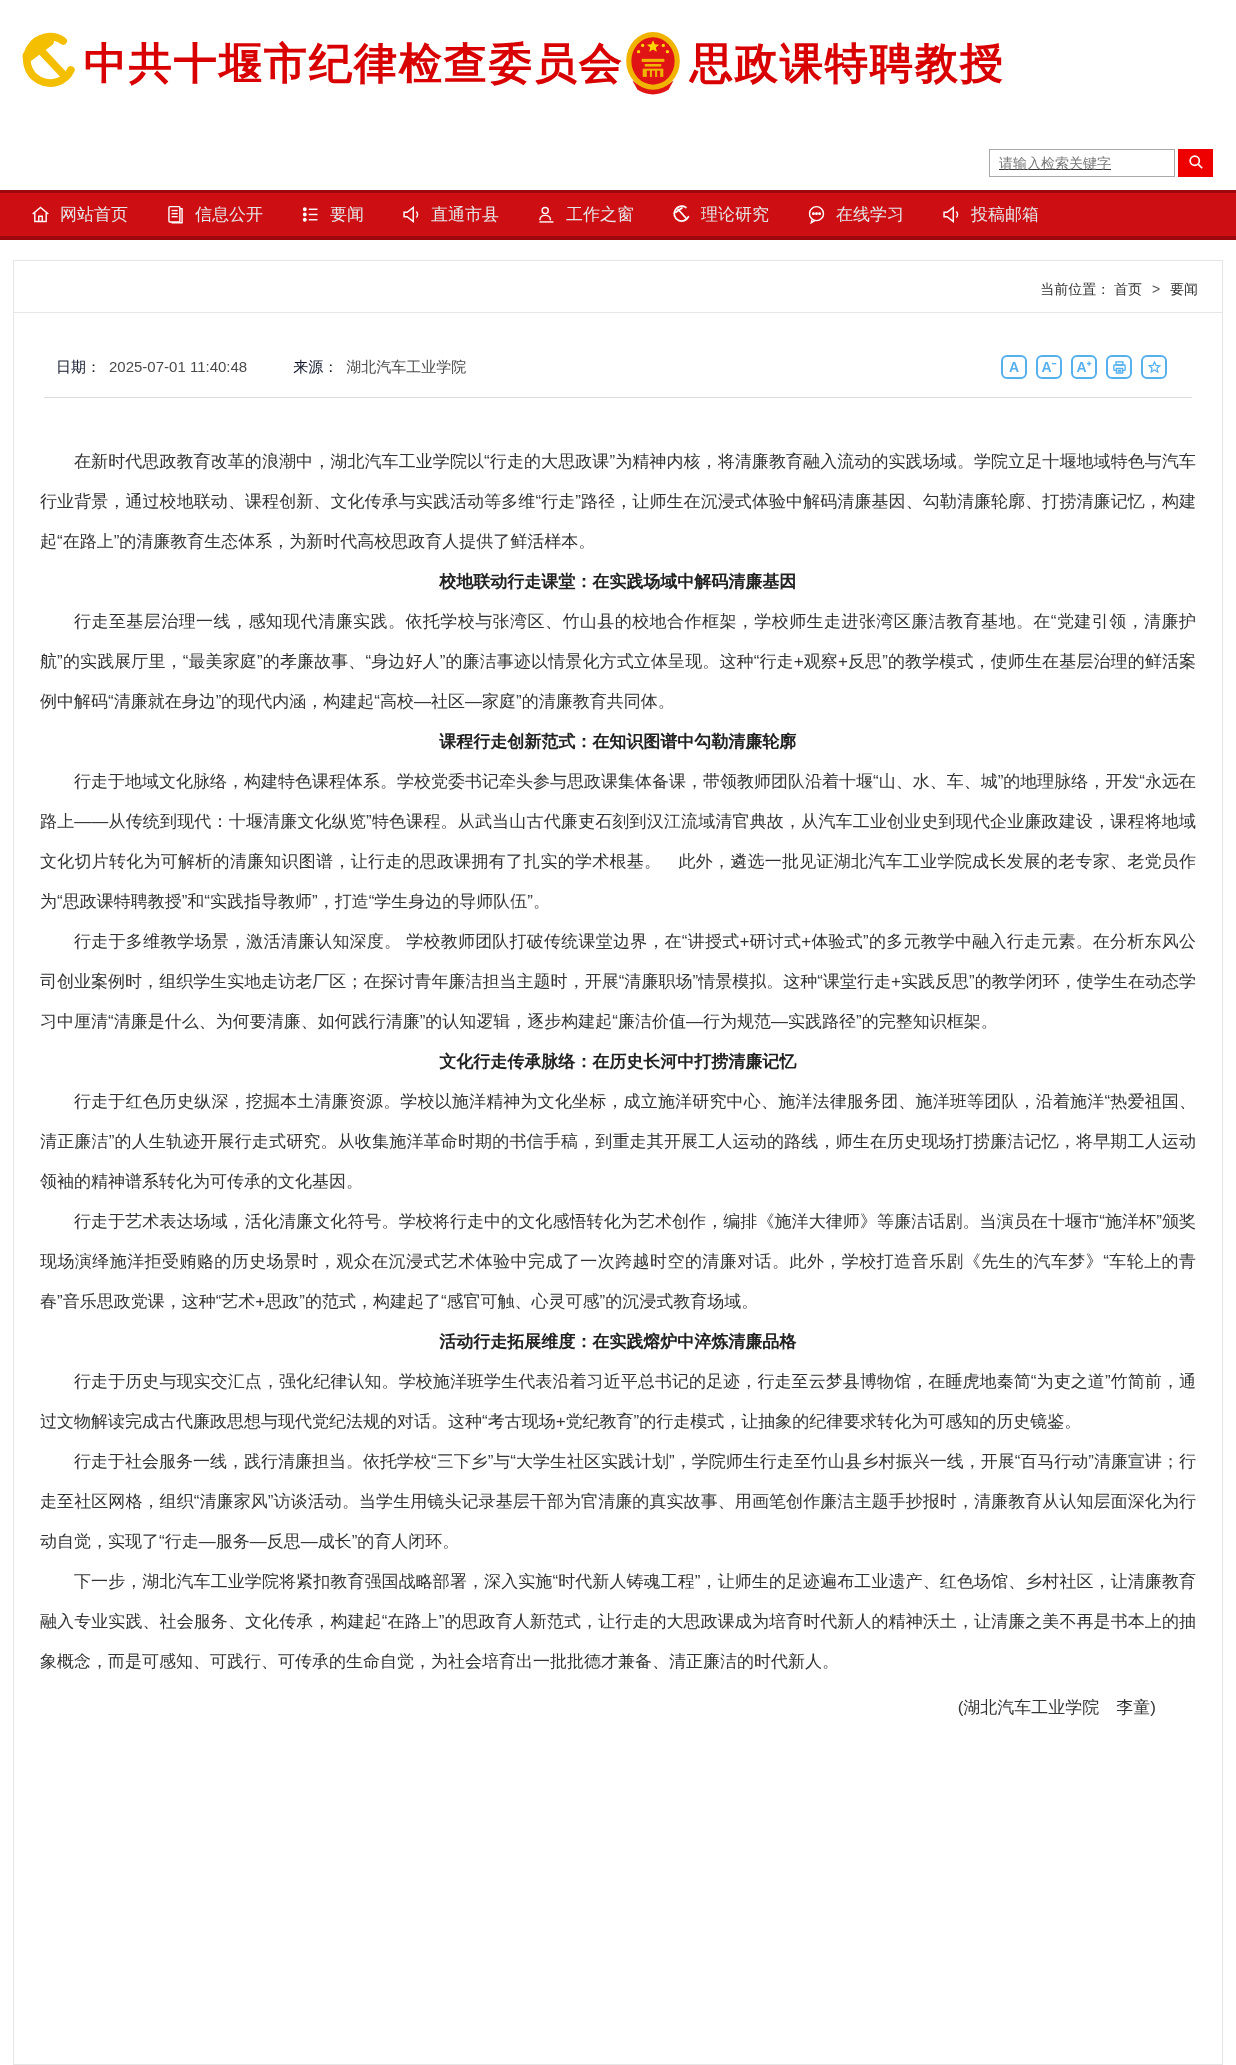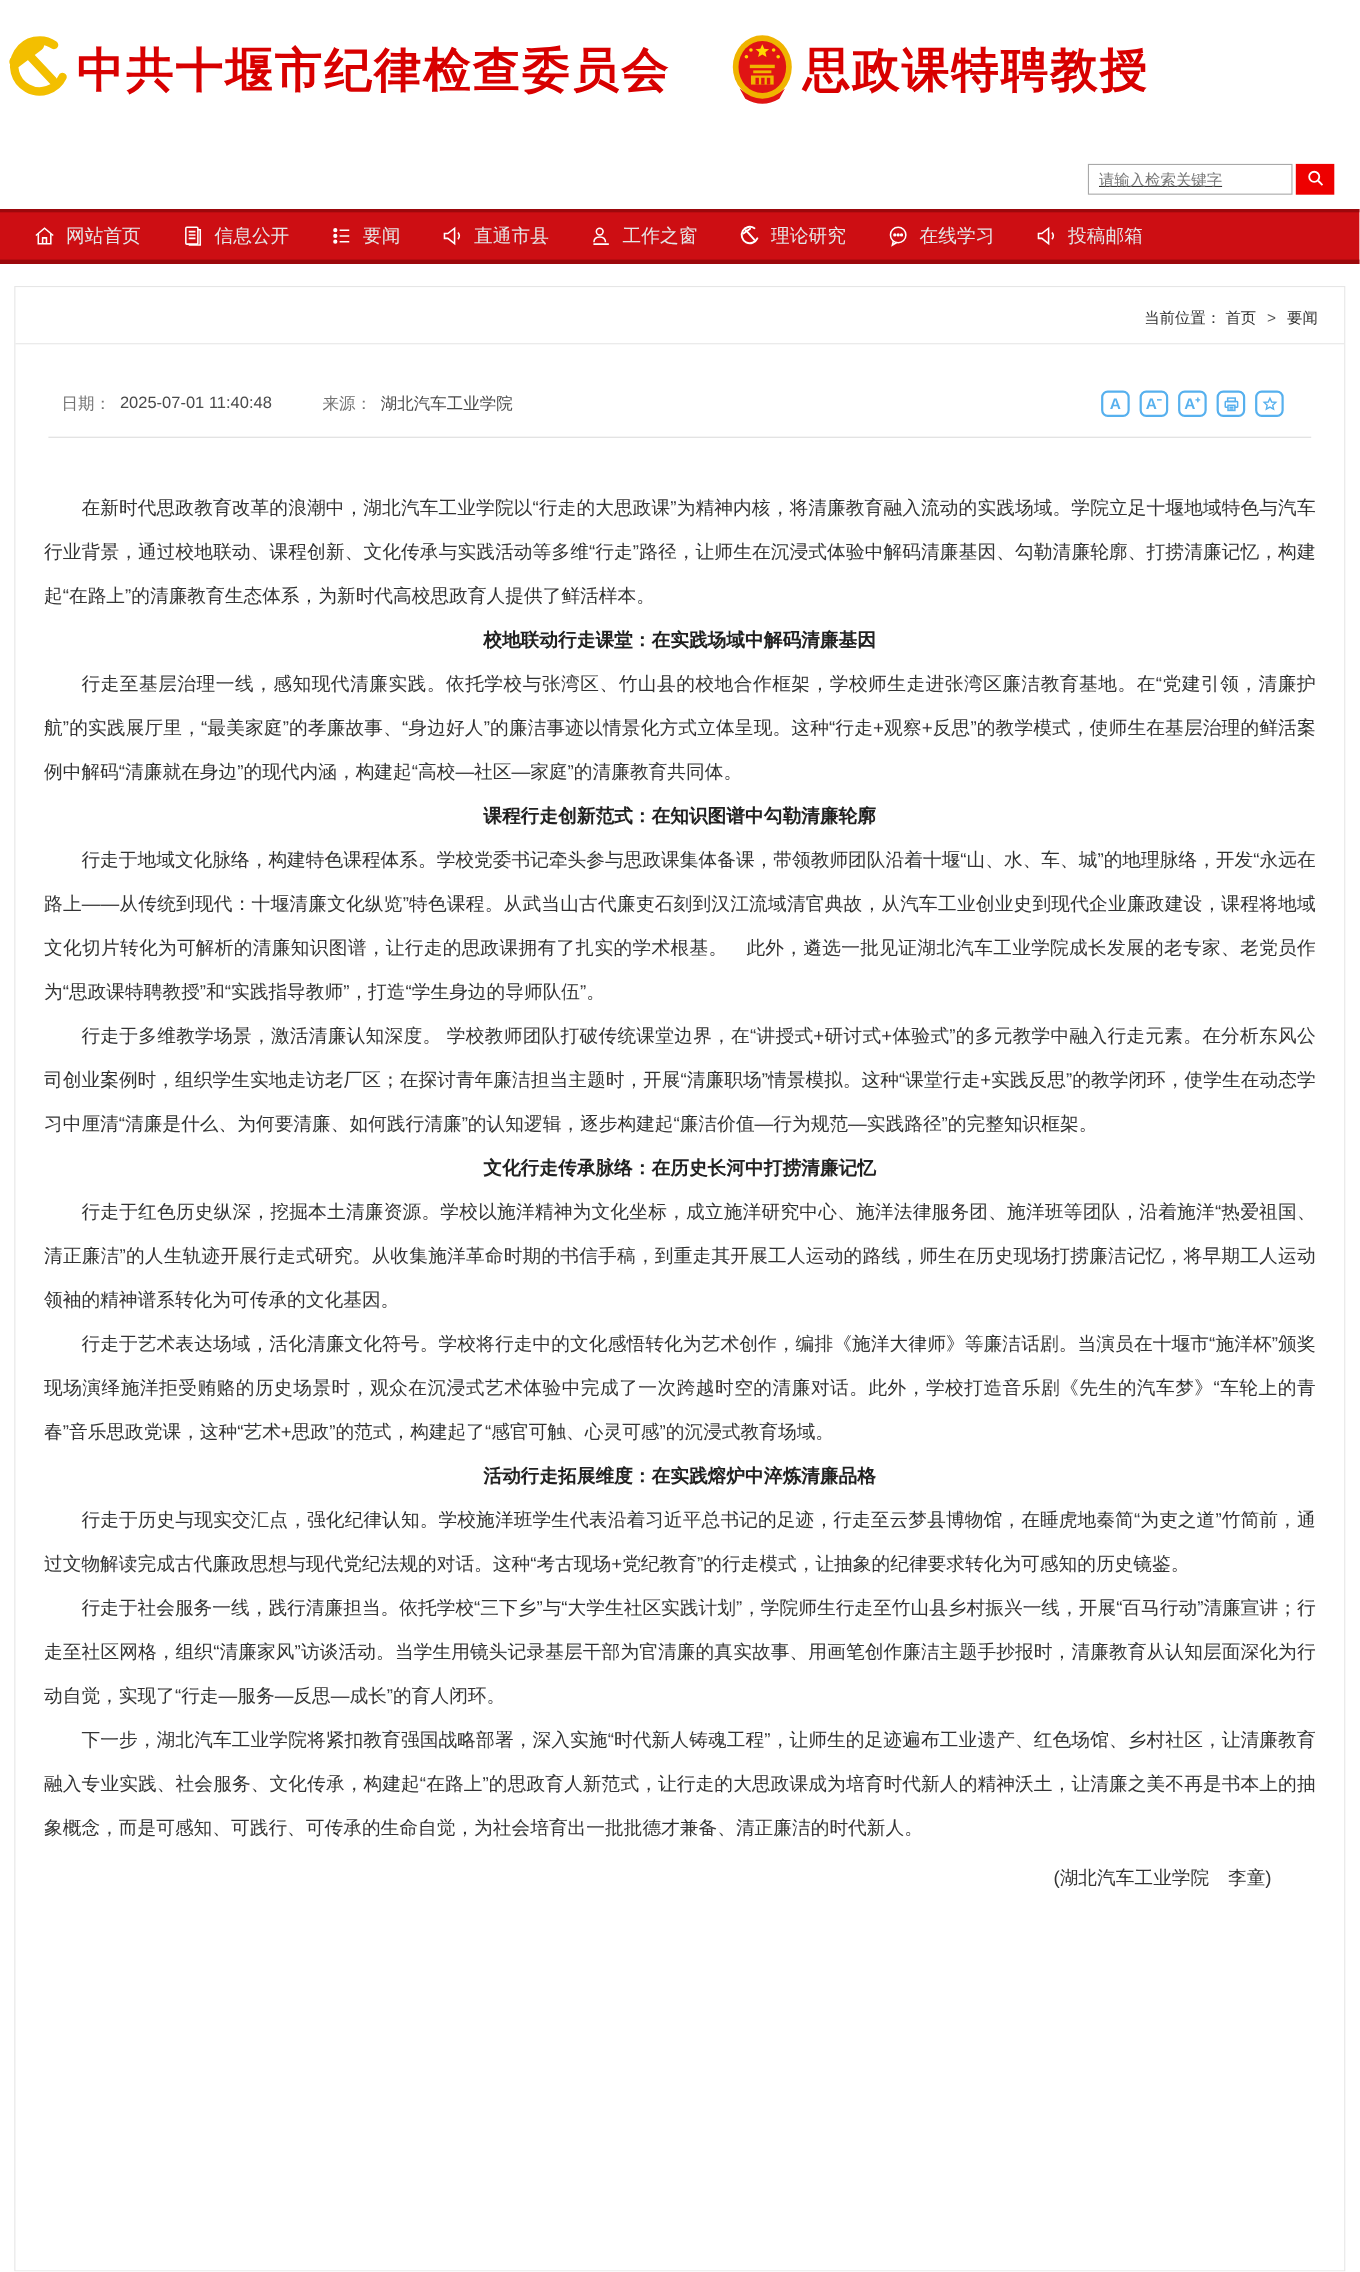--- a/index.html
+++ b/index.html
@@ -2,21 +2,21 @@
 <html><head>
 <meta charset="utf-8">
 <style>
   * { box-sizing: border-box; }
   html,body { margin:0; padding:0; background:#ffffff; }
   body { font-family:"Liberation Sans","DejaVu Sans",sans-serif; color:#333; }
   .page { width:1236px; margin:0 auto; background:#fff; }
 
   
   .site-header { position:relative; height:190px; background:#fff; }
-  .brand-row { display:flex; align-items:center; padding:30px 0 0 2px; gap:54px; }
+  .brand-row { display:flex; align-items:center; padding:30px 0 0 16px; }
   .brand { display:flex; align-items:center; gap:8px; }
   .brand-title { color:#d80000; font-size:43px; font-weight:bold; letter-spacing:2px;
                  font-family:"Liberation Serif","DejaVu Serif",serif; white-space:nowrap; }
   .emblem-svg { display:block; }
 
   .search-box { position:absolute; right:23px; bottom:13px; display:flex; align-items:stretch;text-decoration:underline; }
   .search-input { width:186px; height:28px; border:1px solid #a9a9a9; padding:0 9px;
                   font-size:14px; color:#333; outline:none; }
   .search-input::placeholder { color:#777; }
   .search-btn { width:35px; height:28px; background:#ee0000; border:none; margin-left:3px;
@@ -37,21 +37,21 @@
   .breadcrumb a { color:#333; text-decoration:none; cursor:pointer; }
   .crumb-sep { margin:0 6px; color:#555; }
 
   .article-title { text-align:center; font-size:27px; font-weight:bold; color:#1a1a1a;
                    margin:36px 70px 0; line-height:1.45; }
 
   .meta-row { display:flex; align-items:center; margin:42px 55px 0 42px;
               font-size:15px; color:#4a4a4a; }
   .meta-item { display:flex; gap:8px; white-space:nowrap; }
   .meta-item + .meta-item { margin-left:46px; }
-  .meta-label { color:#737373; }
+  .meta-label { color:#0f172a; }
   .toolbar { margin-left:auto; display:flex; gap:9px; }
   .tool-btn { min-width:26px; height:24px; border:2px solid #56b0ee; border-radius:6px;
               color:#56b0ee; font-weight:bold; font-size:14px; line-height:1;
               display:flex; align-items:center; justify-content:center;
               background:#fff; padding:0 3px; cursor:pointer; }
   .tool-btn svg { display:block; }
 
   .meta-divider { border-bottom:1px solid #dcdcdc; margin:18px 30px 0; }
 
   .article-body { padding:44px 26px 0; font-size:17px; color:#333; }

